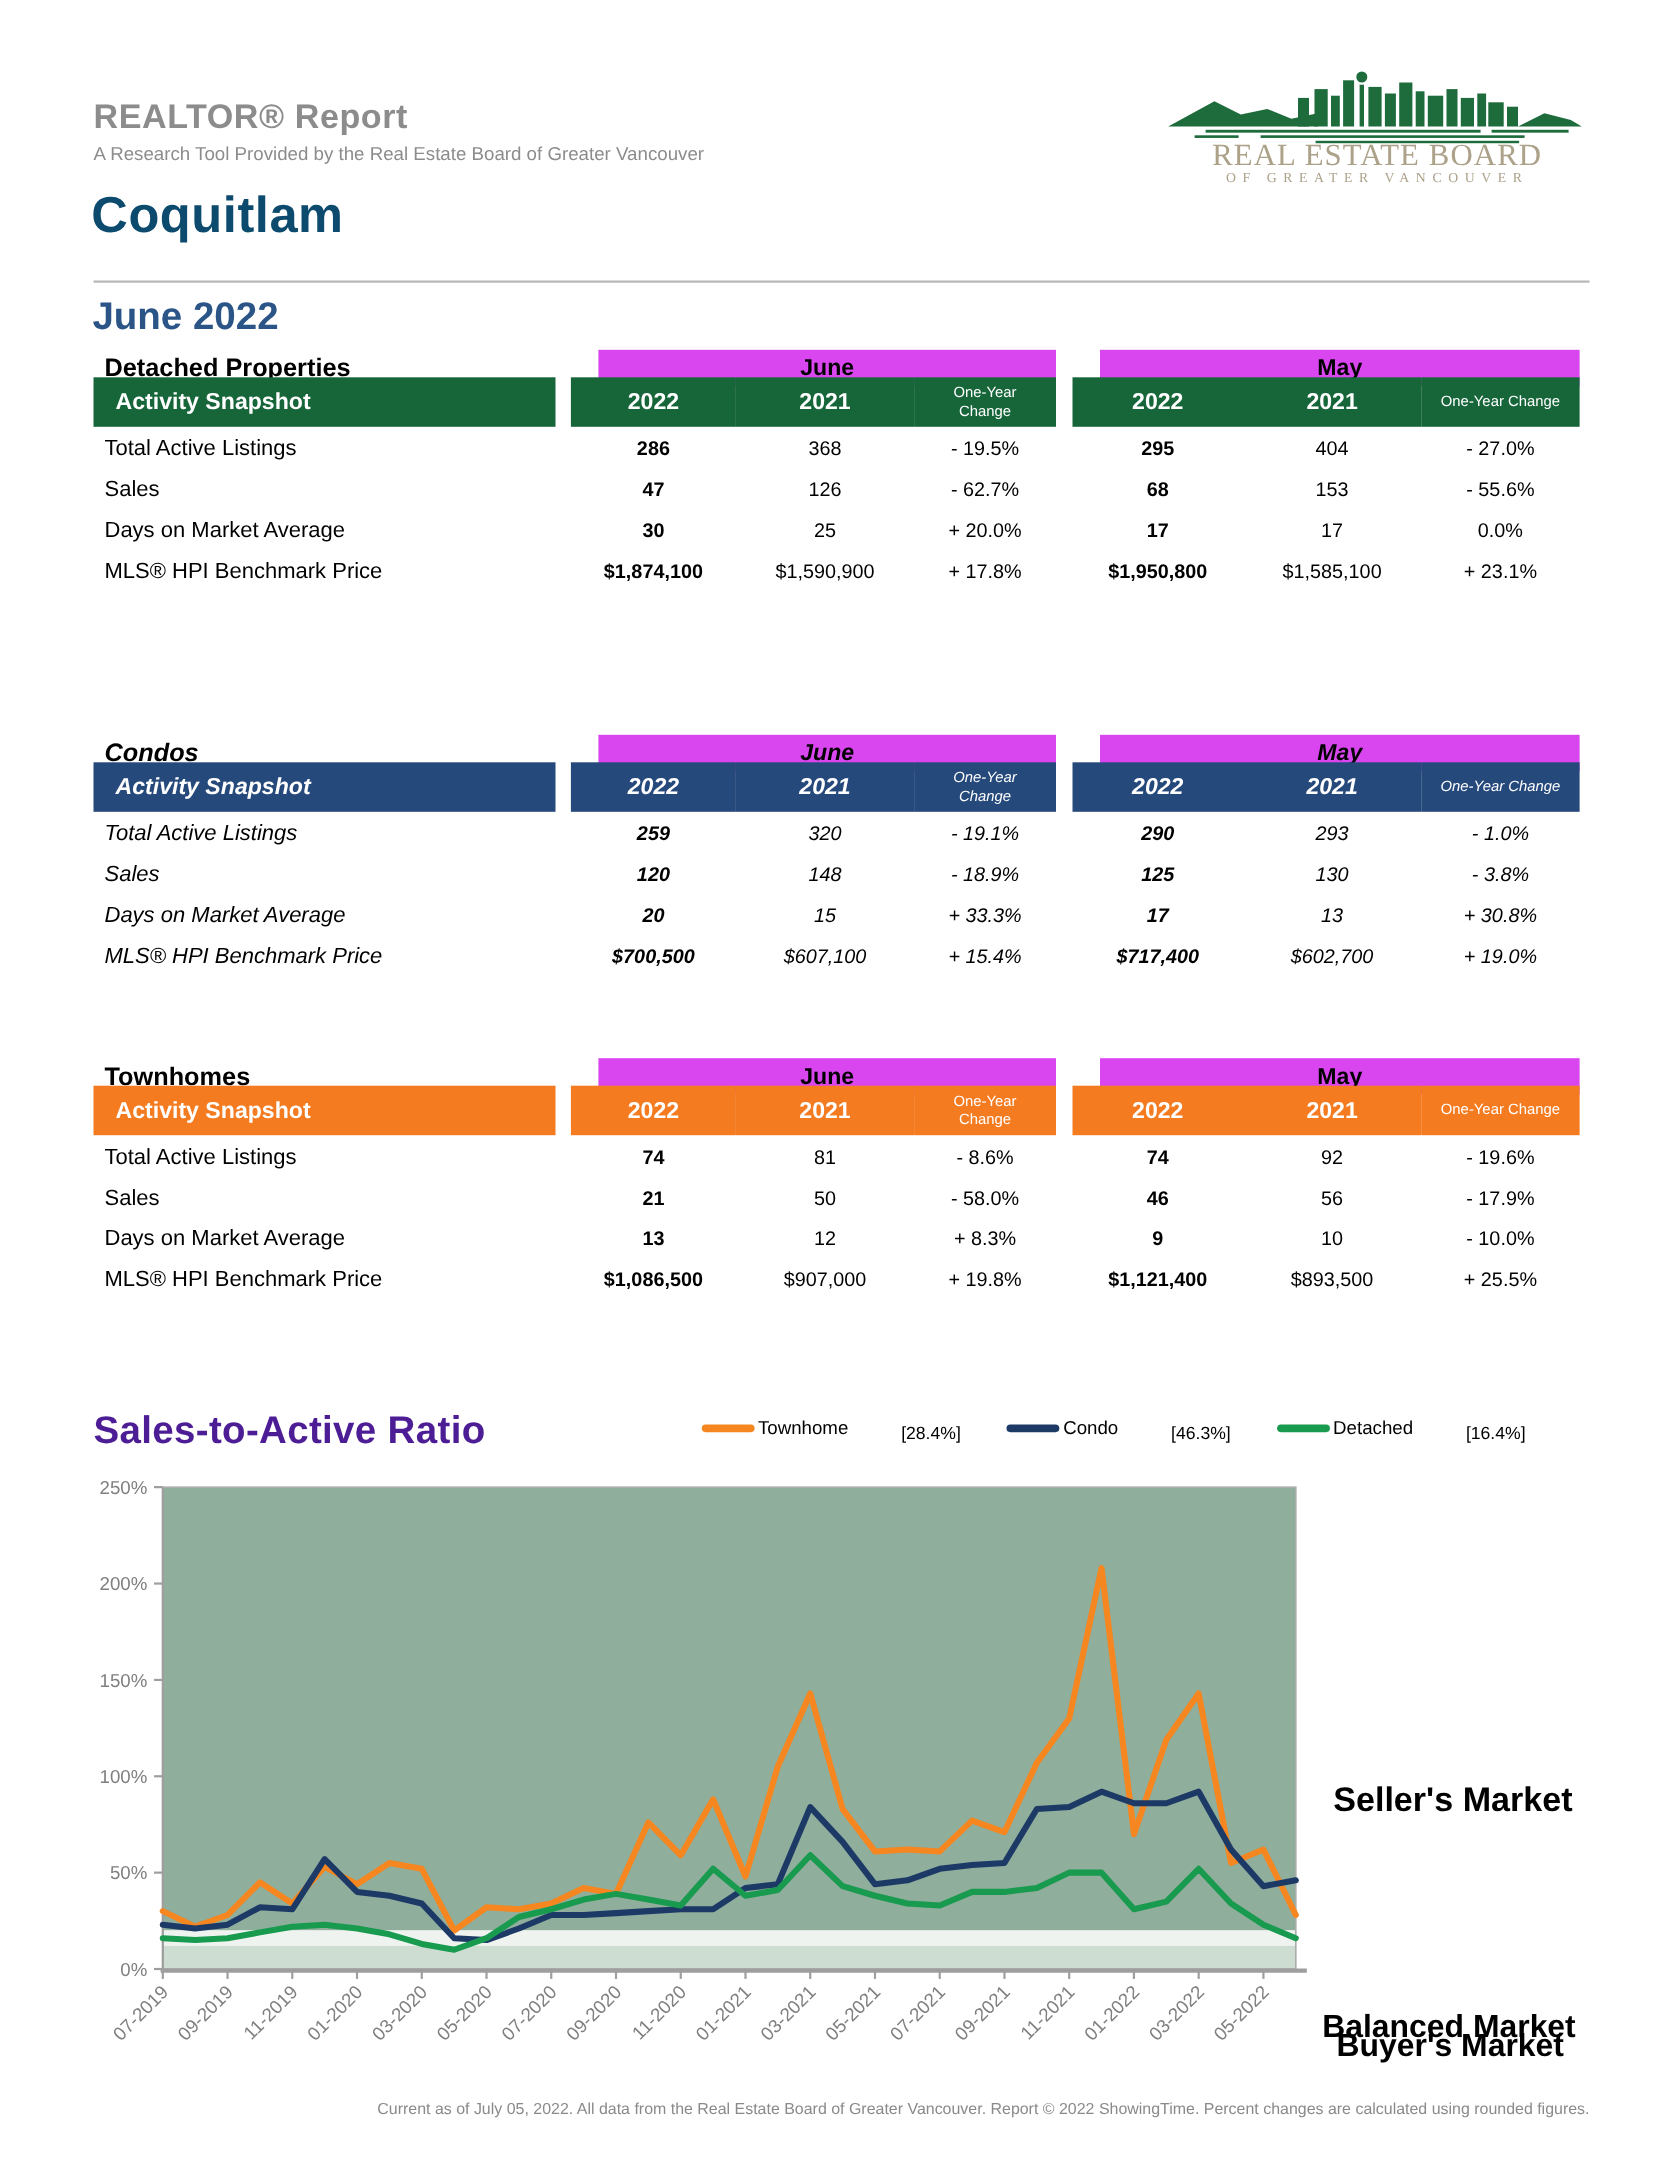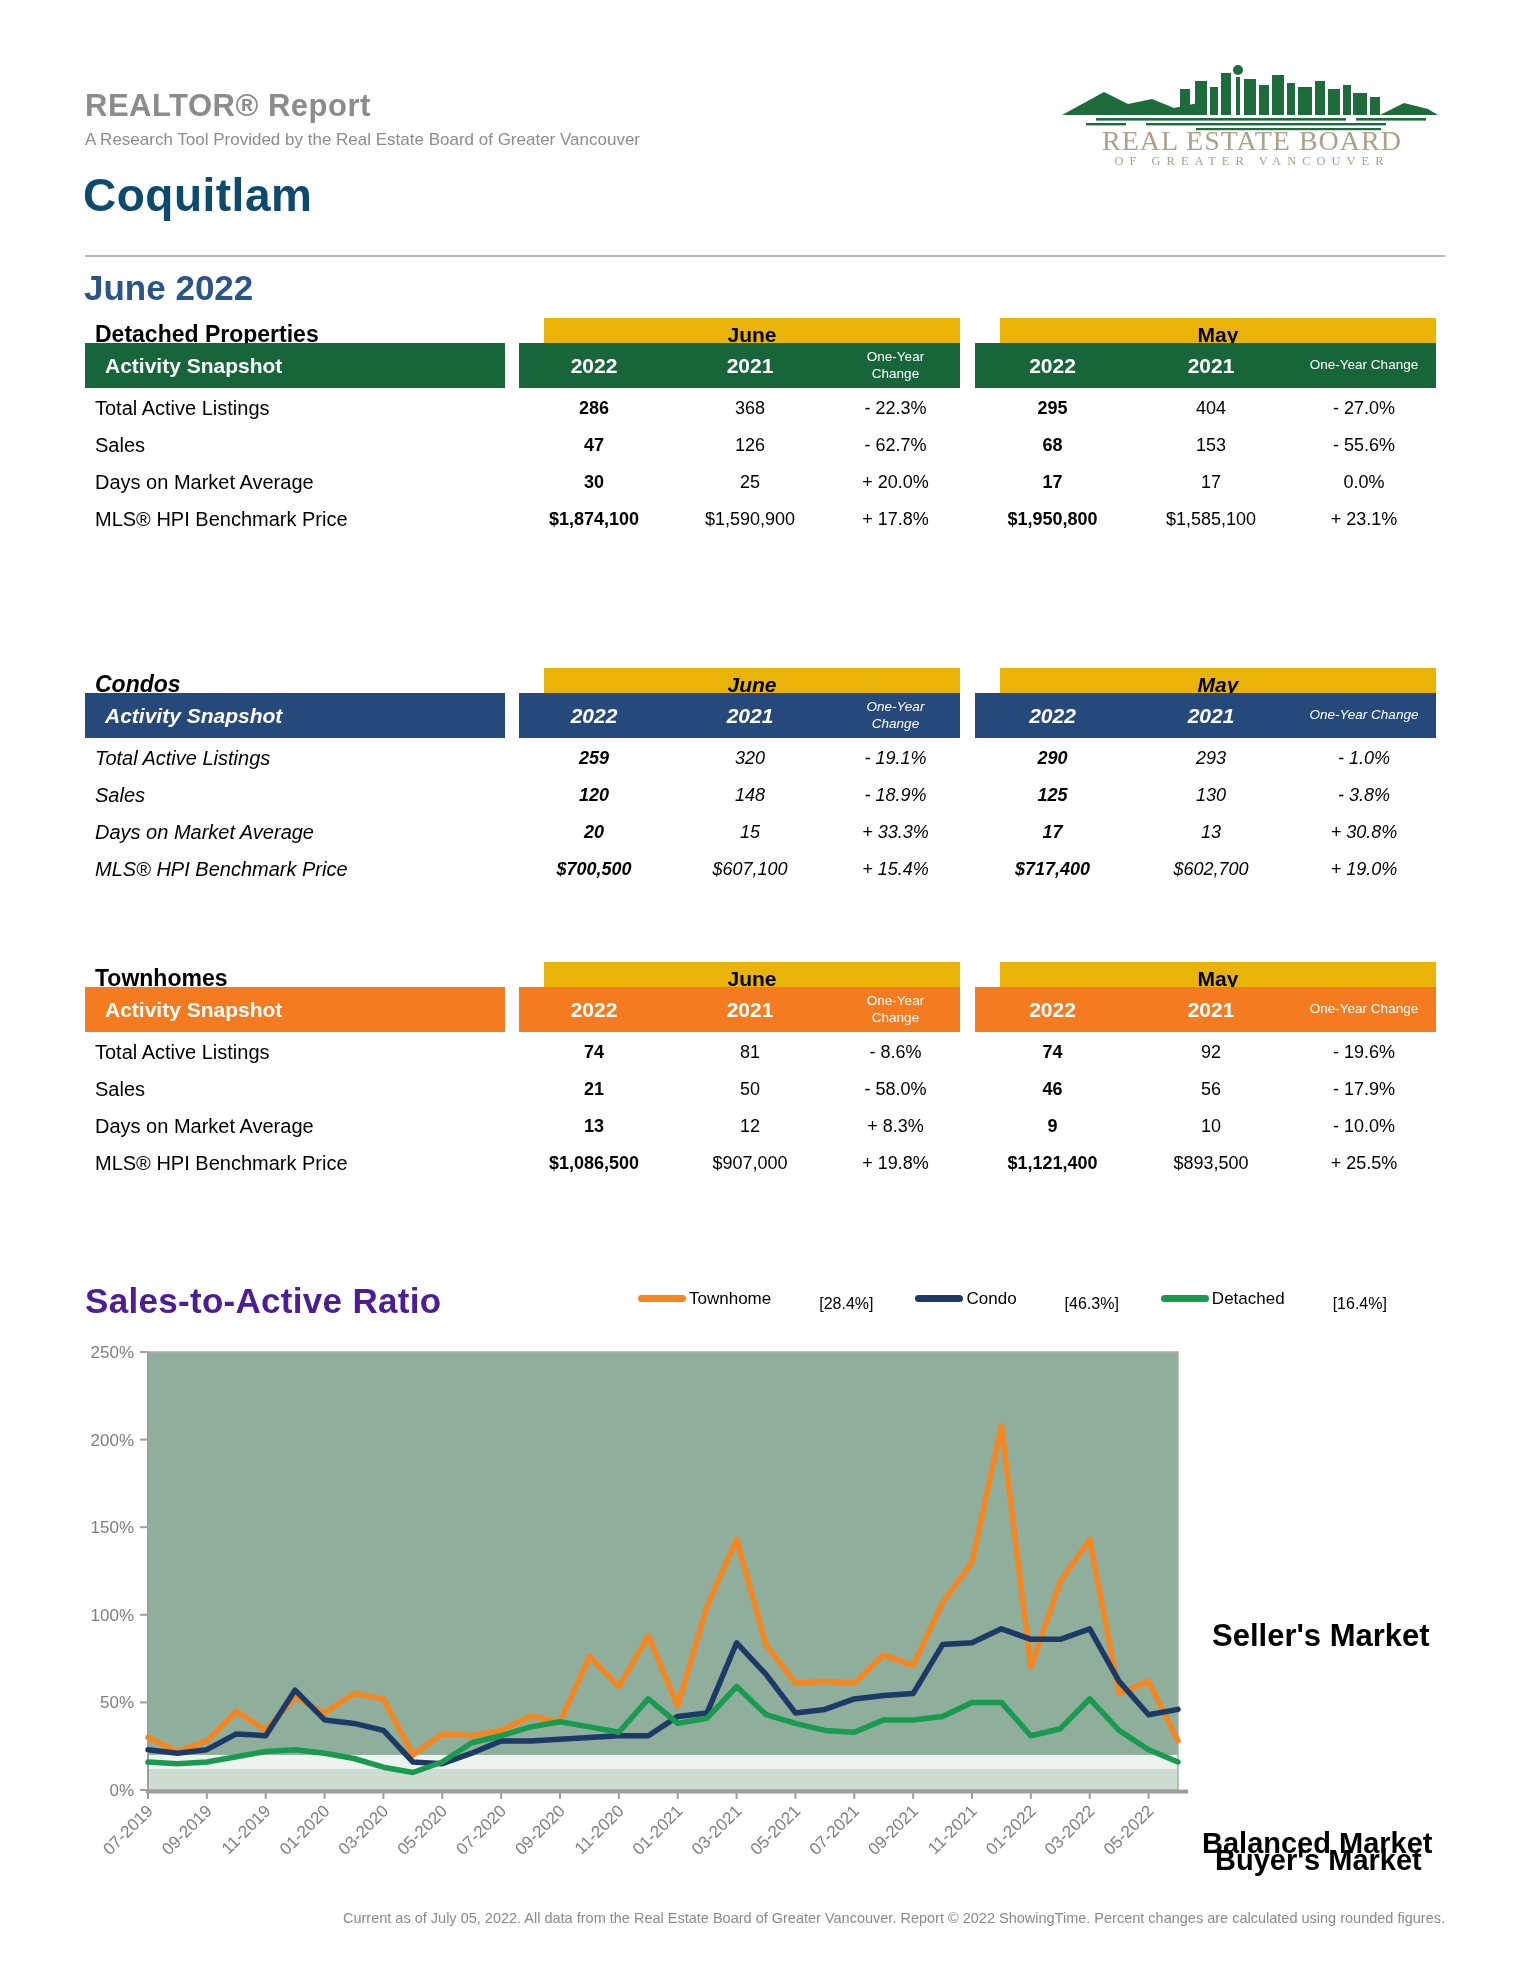--- a/index.html
+++ b/index.html
@@ -15,21 +15,21 @@
   .month-title{position:absolute;left:84px;top:268px;font-size:35px;font-weight:bold;color:#2b5587;}
   .logo{position:absolute;left:1056px;top:58px;width:392px;height:110px;}
   
   .rtable{position:absolute;left:85px;width:1351px;}
   .tgrid{display:grid;grid-template-columns:420px 14px 150px 162px 129px 15px 155px 162px 144px;}
   .band-grid{height:16px;margin-bottom:9px;}
   .band-grid .cell{height:33px;}
   .main-grid{row-gap:3px;grid-template-rows:45px 34px 34px 34px 34px;}
   .cell{display:flex;align-items:center;}
   .section-title{font-size:23px;font-weight:bold;padding-left:10px;}
-  .period-band{background:#eab308;justify-content:center;font-size:21px;font-weight:bold;margin-left:25px;}
+  .period-band{background:#d946ef;justify-content:center;font-size:21px;font-weight:bold;margin-left:25px;}
   .acc{color:#fff;}
   .acc-label{font-size:21px;font-weight:bold;padding-left:20px;}
   .acc-year{font-size:21px;font-weight:bold;justify-content:center;}
   .acc-chg{font-size:13.5px;justify-content:center;text-align:center;line-height:1.25;}
   .acc-chg.wrap{padding:0 18px;}
   .acc-chg.nowrap{white-space:nowrap;}
   .row-label{font-size:20px;padding-left:10px;}
   .val{font-size:18px;justify-content:center;}
   .val.b{font-weight:bold;}
   
@@ -104,21 +104,21 @@
       <div class="cell acc acc-year h-j21" style="background: rgb(23, 102, 58);">2021</div>
       <div class="cell acc acc-chg wrap h-jch" style="background: rgb(23, 102, 58);">One-Year Change</div>
       <div class="cell"></div>
       <div class="cell acc acc-year h-m22" style="background: rgb(23, 102, 58);">2022</div>
       <div class="cell acc acc-year h-m21" style="background: rgb(23, 102, 58);">2021</div>
       <div class="cell acc acc-chg nowrap h-mch" style="background: rgb(23, 102, 58);">One-Year Change</div>
     <div class="cell row-label bg r-even">Total Active Listings</div>
         <div class="cell r-even"></div>
         <div class="cell val b bg r-even">286</div>
         <div class="cell val bg r-even">368</div>
-        <div class="cell val bg r-even">- 22.3%</div>
+        <div class="cell val bg r-even">- 19.5%</div>
         <div class="cell r-even"></div>
         <div class="cell val b bg r-even">295</div>
         <div class="cell val bg r-even">404</div>
         <div class="cell val bg r-even">- 27.0%</div>
         <div class="cell row-label bg r-odd">Sales</div>
         <div class="cell r-odd"></div>
         <div class="cell val b bg r-odd">47</div>
         <div class="cell val bg r-odd">126</div>
         <div class="cell val bg r-odd">- 62.7%</div>
         <div class="cell r-odd"></div>

